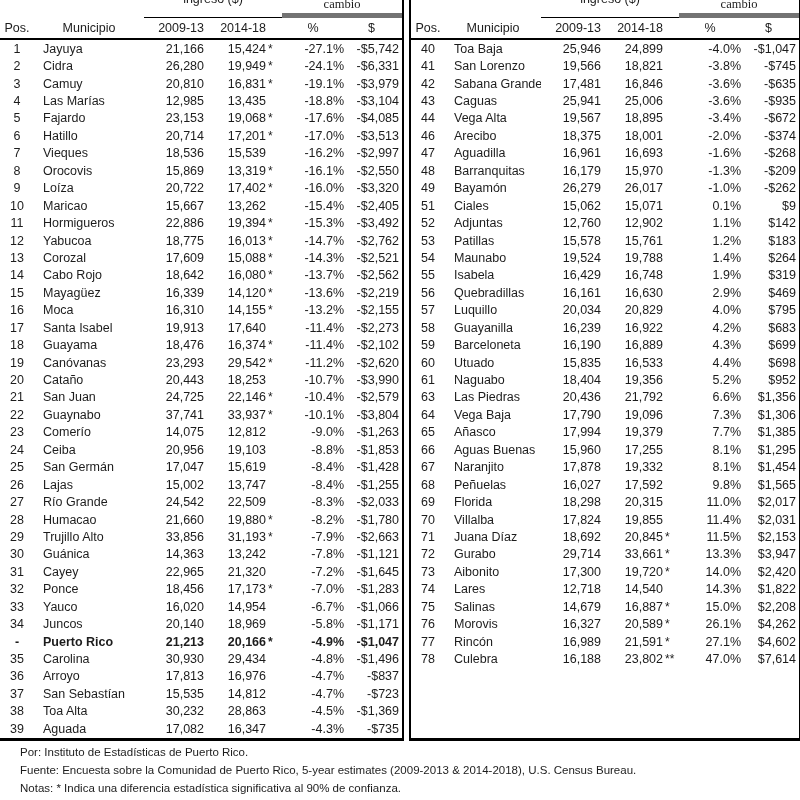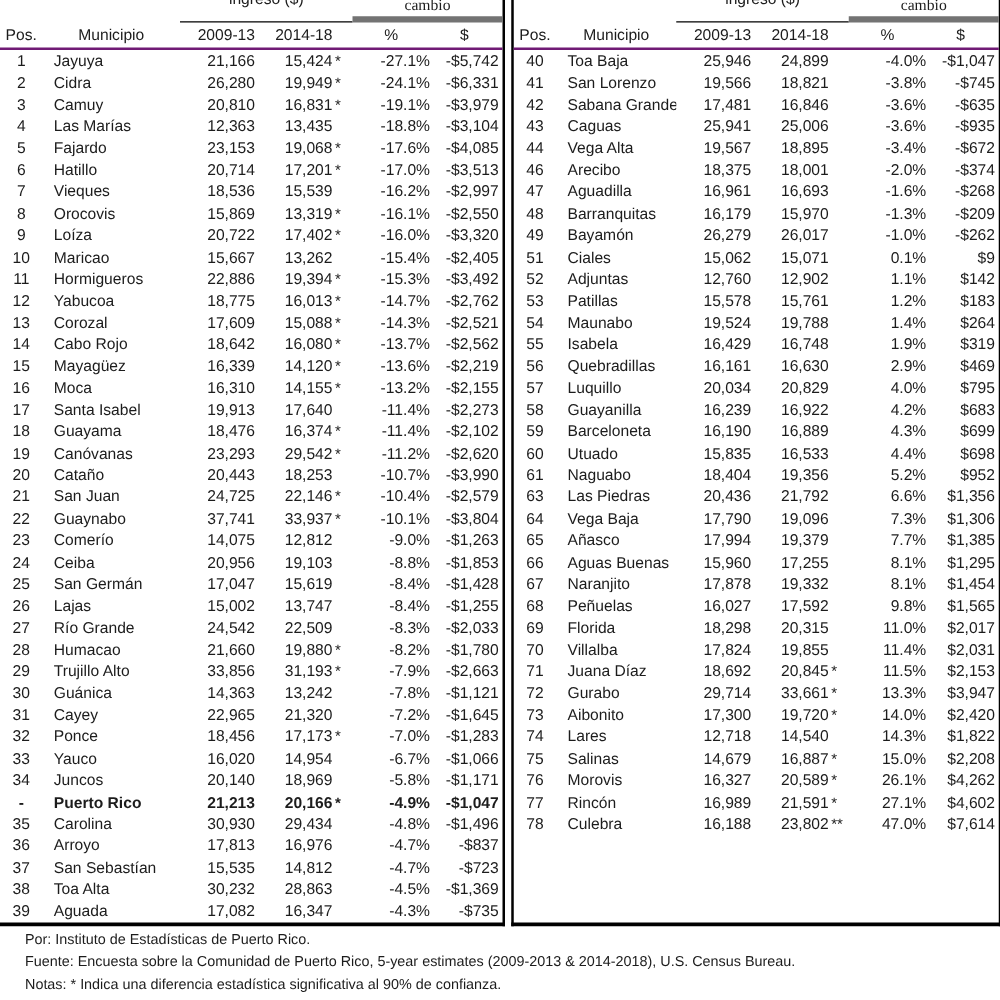--- a/index.html
+++ b/index.html
@@ -13,21 +13,21 @@
   .tbl.left  { width:404px; border-right:2px solid #000; }
   .mid-gap   { width:5px; }
   .tbl.right { width:391px; border-left:2px solid #000; border-right:1px solid #000; }
 
   .grp-row { display:flex; height:18px; align-items:flex-end; font-size:12.5px; }
   .grp-spacer { width:34px; }
   .grp-name-spacer { flex:1; }
   .grp-ingreso { width:138px; text-align:center; border-bottom:1px solid #000; padding-bottom:11px; }
   .grp-cambio  { width:120px; text-align:center; border-bottom:5px solid #737373; padding-bottom:1px;font-family:Liberation Serif, serif; }
 
-  .hdr-row { display:flex; height:22px; align-items:center; border-bottom:2px solid #701a75; font-size:12.5px; }
+  .hdr-row { display:flex; height:22px; align-items:center; border-bottom:2px solid #000000; font-size:12.5px; }
   .rows { height:698px; overflow:hidden; }
   .row { display:flex; height:17.45px; align-items:center; font-size:12.5px; }
   .row.bold { font-weight:bold; }
 
   .c-pos  { width:34px;  text-align:center; }
   .c-name { flex:1; padding-left:9px; white-space:nowrap; overflow:hidden; }
   .c-y1   { width:60px;  text-align:right; }
   .c-y2   { width:62px;  text-align:right; }
   .c-star { width:16px;  padding-left:2px; font-size:12px; }
   .c-pct  { width:62px;  text-align:right; }
@@ -89,21 +89,21 @@
     <div class="c-y1">20,810</div>
     <div class="c-y2">16,831</div>
     <div class="c-star">*</div>
     <div class="c-pct">-19.1%</div>
     <div class="c-usd">-$3,979</div>
   </div>
 
   <div class="row">
     <div class="c-pos">4</div>
     <div class="c-name">Las Marías</div>
-    <div class="c-y1">12,363</div>
+    <div class="c-y1">12,985</div>
     <div class="c-y2">13,435</div>
     <div class="c-star"></div>
     <div class="c-pct">-18.8%</div>
     <div class="c-usd">-$3,104</div>
   </div>
 
   <div class="row">
     <div class="c-pos">5</div>
     <div class="c-name">Fajardo</div>
     <div class="c-y1">23,153</div>

